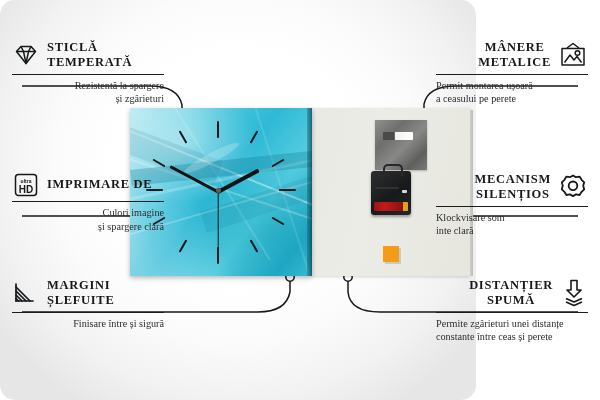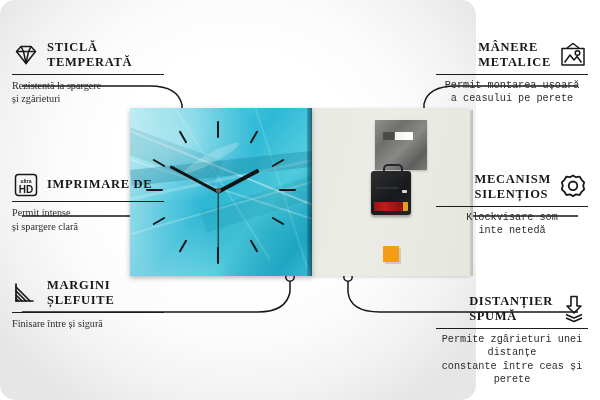--- a/index.html
+++ b/index.html
@@ -96,32 +96,32 @@
     font-weight:bold;font-size:12.5px;letter-spacing:.7px;
     color:#16181a;line-height:1.22;text-transform:uppercase;
   }
   .rule{height:1.4px;background:#1a1c1e;margin:3px 0 4px;}
   .cal-sub{
     font-family:"Liberation Serif", serif;
     font-size:10.2px;color:#2a2d30;line-height:1.32;
   }
   .left .cal-head{justify-content:flex-start;}
   .left .cal-title{text-align:left;}
-  .left .cal-sub{text-align:left;}
+  .left .cal-sub{text-align:right;}
   .right .cal-head{justify-content:flex-end;}
-  .right .cal-title{text-align:left;}
-  .right .cal-sub{text-align:center;font-family:Liberation Mono, monospace;}
+  .right .cal-title{text-align:center;}
+  .right .cal-sub{text-align:left;}
   .ico{flex:0 0 auto;display:block;}
 
   .c-sticla   {left:12px; top:40px;  width:152px;}
   .c-hd       {left:12px; top:172px; width:152px;}
   .c-margini  {left:12px; top:278px; width:152px;}
   .c-manere   {left:436px;top:40px;  width:152px;}
   .c-mecanism {left:436px;top:172px; width:152px;}
-  .c-distant  {left:436px;top:294px; width:152px;}
+  .c-distant  {left:436px;top:278px; width:152px;}
 </style>
 </head>
 <body>
 
 <div id="stage">
 
   <svg id="wires" viewBox="0 0 600 400">
     <g fill="none" stroke="#15181a" stroke-width="1.5">
       <path d="M22,86 L150,86 Q178,86 182,105 L182,112"></path>
       <path d="M22,216 L140,216 Q164,216 172,209 L178,204"></path>
@@ -219,21 +219,21 @@
         <rect x="3.5" y="2.5" width="21" height="21" rx="3" fill="none" stroke="#16181a" stroke-width="1.5"></rect>
         <text x="14" y="11" font-family="Liberation Sans, sans-serif" font-size="5" font-weight="bold" text-anchor="middle" fill="#16181a">ultra</text>
         <text x="14" y="20.5" font-family="Liberation Sans, sans-serif" font-size="10" font-weight="bold" text-anchor="middle" fill="#16181a">HD</text>
       </svg>
       <div class="cal-title">
         <span>IMPRIMARE DE</span><br>
       </div>
     </div>
     <div class="rule"></div>
     <div class="cal-sub">
-      <span>Permit intense</span><br>
+      <span>Culori imagine</span><br>
       <span>și spargere clară</span>
     </div>
   </div>
 
   <div class="callout left c-margini">
     <div class="cal-head">
       <svg class="ico" width="28" height="24" viewBox="0 0 28 24">
         <g stroke="#16181a" stroke-width="1.7" stroke-linecap="round">
           <path d="M4,3 L4,20"></path>
           <path d="M4,20 L21,20"></path>
@@ -287,21 +287,21 @@
           <path d="M15,2.5 L18,4.2 L21.6,3.6 L23.6,6.8 L26.2,9.3 L25.2,12.8 L26.2,16.3
                    L23.6,18.8 L21.6,22 L18,21.4 L15,23.1 L12,21.4 L8.4,22 L6.4,18.8
                    L3.8,16.3 L4.8,12.8 L3.8,9.3 L6.4,6.8 L8.4,3.6 L12,4.2 Z"></path>
           <circle cx="15" cy="12.8" r="4.3"></circle>
         </g>
       </svg>
     </div>
     <div class="rule"></div>
     <div class="cal-sub">
       <span>Klockvisare som</span><br>
-      <span>inte netedă</span>
+      <span>inte clară</span>
     </div>
   </div>
 
   <div class="callout right c-distant">
     <div class="cal-head">
       <div class="cal-title">
         <span>DISTANȚIER</span><br>
         <span>SPUMĂ</span>
       </div>
       <svg class="ico" width="28" height="28" viewBox="0 0 28 28">

